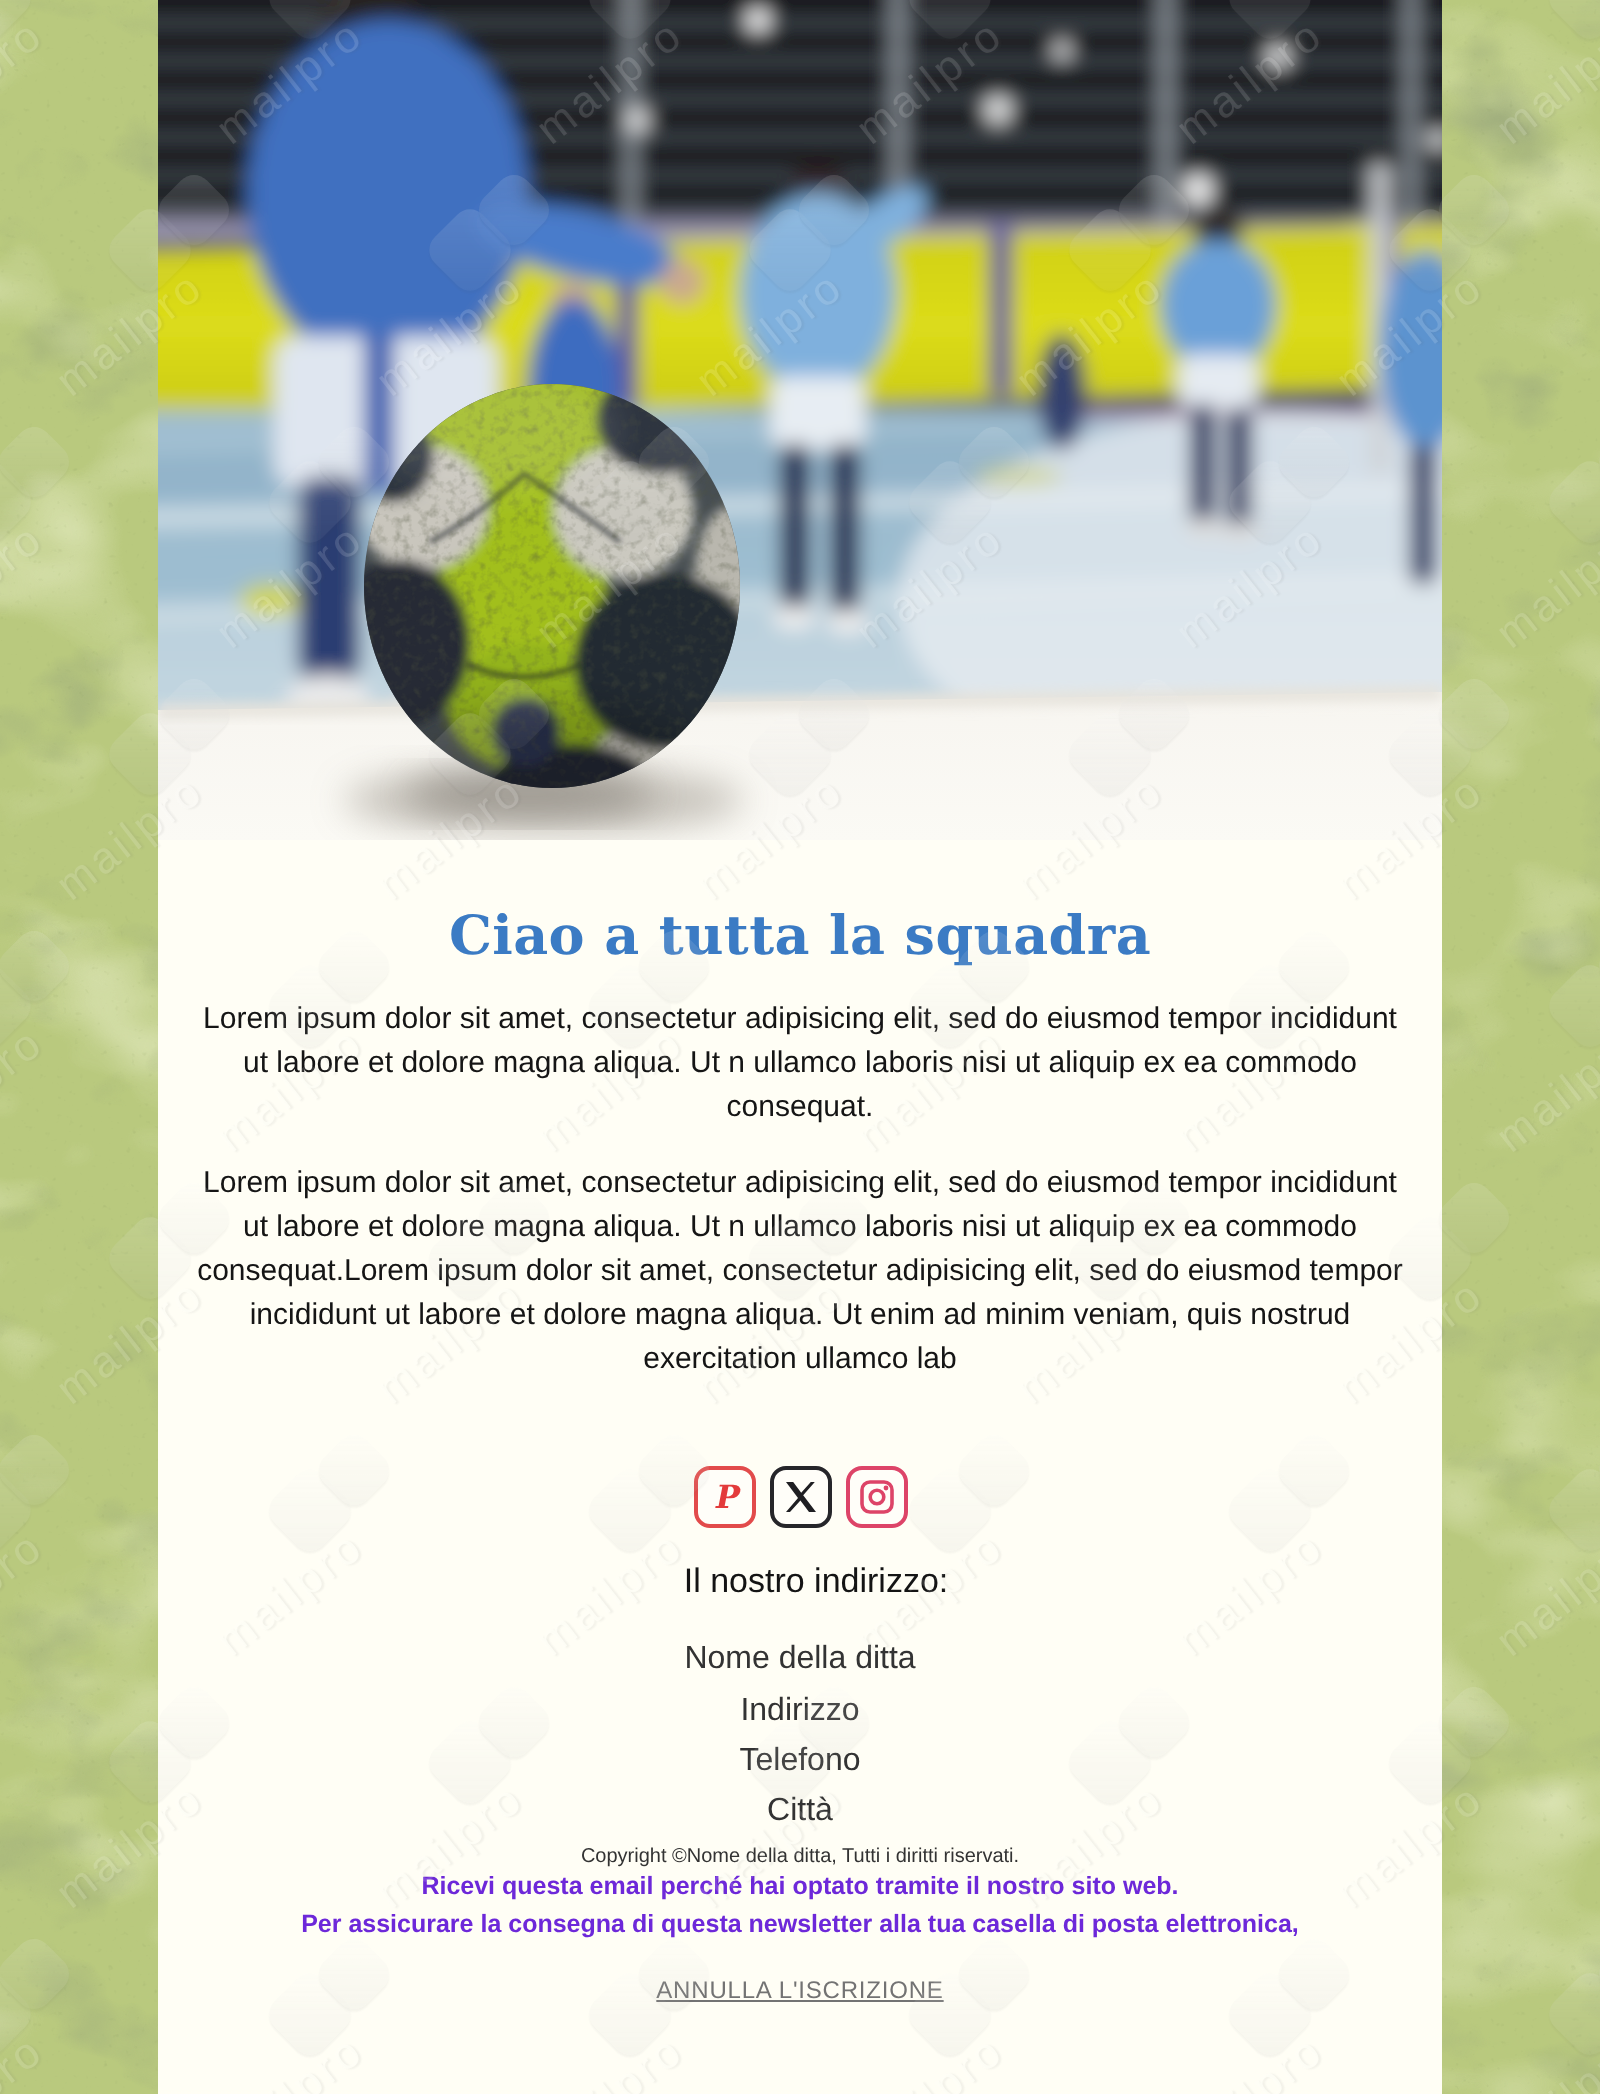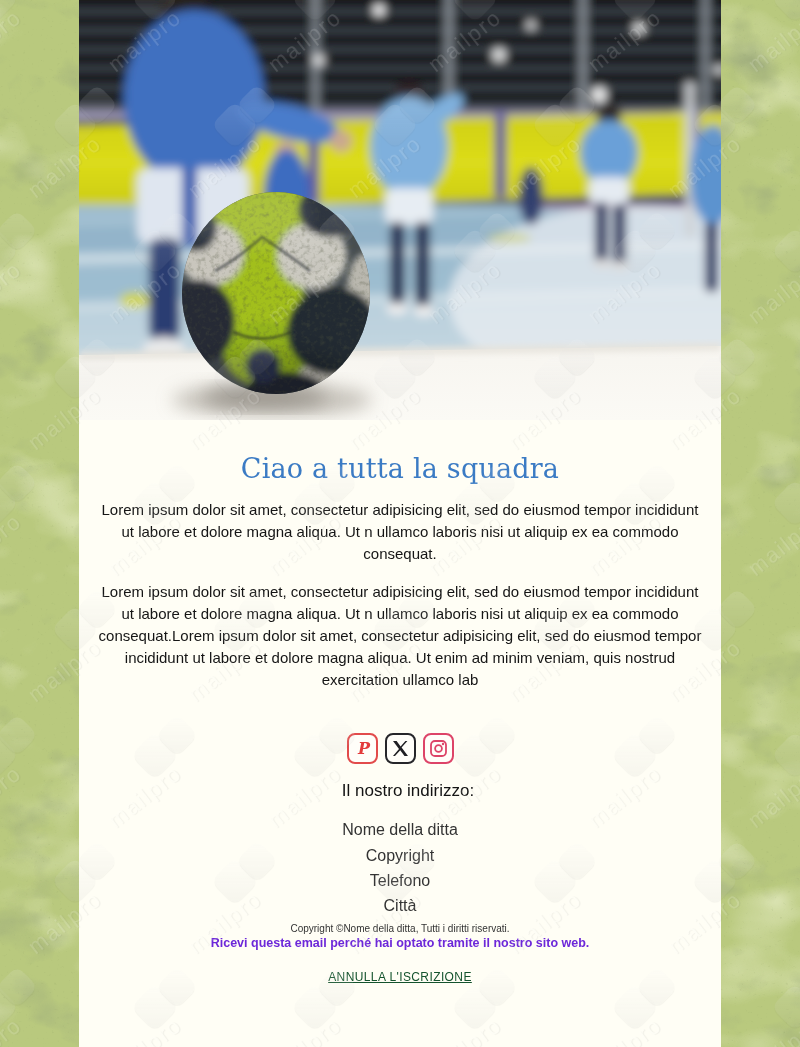--- a/index.html
+++ b/index.html
@@ -22,35 +22,35 @@
   .email-card{
     position:absolute;left:79px;top:0;width:642px;height:1047px;z-index:2;
     background:#fffef5;
   }
   .hero{width:642px;height:420px;overflow:hidden;position:relative;background:#b7cddc;}
   .hero svg{display:block;}
   .content{text-align:center;color:#1c1c1c;}
   h1.heading{
     margin:0;padding-top:33px;
     font-family:"DejaVu Serif","Liberation Serif",serif;
-    font-weight:normal;font-size:27px;color:#3b7bc4;letter-spacing:.2px;
+    font-weight:bold;font-size:27px;color:#3b7bc4;letter-spacing:.2px;
   }
   .para{width:604px;margin:15px auto 0 auto;font-size:15px;line-height:1.47;color:#151515;}
   .para.second{margin-top:16px;}
   .social{margin-top:42px;display:flex;justify-content:center;gap:7px;}
   .sbtn{width:31px;height:31px;border-radius:8px;display:flex;align-items:center;justify-content:center;
     box-sizing:border-box;text-decoration:none;background:#fffef9;}
   .sbtn.pin{border:2px solid #e24b4b;}
   .sbtn.xtw{border:2px solid #26262a;}
   .sbtn.ins{border:2px solid #dd4468;}
   .addr-title{margin-top:17px;font-size:17px;color:#141414;padding-left:16px;}
   .addr-lines{margin-top:16px;font-size:16px;color:#333;line-height:1.58;}
   .copyright{margin-top:5px;font-size:10px;color:#333;}
   .footer-lines{font-size:12.5px;color:#6d28d9;line-height:1.45;font-weight:bold;}
-  .unsub{display:inline-block;margin-top:17px;font-size:12px;letter-spacing:.4px;color:#14532d;text-decoration:underline;cursor:pointer;}
+  .unsub{display:inline-block;margin-top:17px;font-size:12px;letter-spacing:.4px;color:#737373;text-decoration:underline;cursor:pointer;}
 </style>
 </head>
 <body>
 
 <svg class="bg-texture" width="800" height="1047">
   <defs>
     <filter id="veins" x="0" y="0" width="100%" height="100%">
       <feTurbulence type="fractalNoise" baseFrequency="0.014 0.02" numOctaves="4" seed="7" result="n"></feTurbulence>
       <feColorMatrix in="n" type="matrix" values="0 0 0 0 0.33  0 0 0 0 0.40  0 0 0 0 0.20  1.6 1.6 0 0 -1.75"></feColorMatrix>
     </filter>
@@ -271,29 +271,30 @@
           <circle cx="9.5" cy="9.5" r="3.4" fill="none" stroke="#dd4468" stroke-width="1.8"></circle>
           <circle cx="14" cy="5" r="1.2" fill="#dd4468"></circle>
         </svg>
       </a>
     </div>
 
     <div class="addr-title">Il nostro indirizzo:</div>
 
     <div class="addr-lines">
       <div>Nome della ditta</div>
-      <div>Copyright</div>
+      <div>Indirizzo</div>
       <div>Telefono</div>
       <div>Città</div>
     </div>
 
     <div class="copyright">Copyright ©Nome della ditta, Tutti i diritti riservati.</div>
 
     <div class="footer-lines">
       <div>Ricevi questa email perché hai optato tramite il nostro sito web.</div>
+      <div>Per assicurare la consegna di questa newsletter alla tua casella di posta elettronica,</div>
     </div>
 
     <a class="unsub">ANNULLA L'ISCRIZIONE</a>
   </div>
 </div>
 
 <div class="wm-layer">
     <div class="wm-tile" style="left: -60px; top: -24px;">
       <span class="wm-ic"></span>
       <span class="wm-ic wm-ic2"></span>

